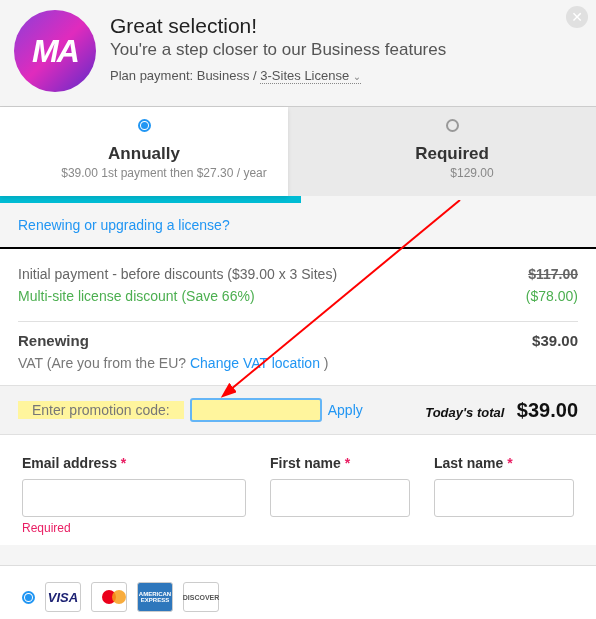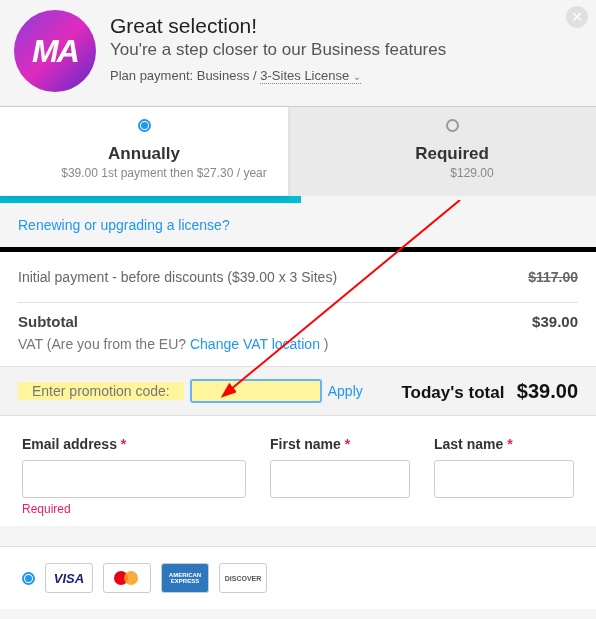--- a/index.html
+++ b/index.html
@@ -22,48 +22,48 @@
   .radio { width: 13px; height: 13px; border-radius: 50%; border: 2px solid #999; display: inline-block; margin-bottom: 8px; position: relative; }
   .radio.checked { border-color: #2196f3; }
   .radio.checked::after { content: ''; width: 7px; height: 7px; background: #2196f3; border-radius: 50%; position: absolute; top: 1px; left: 1px; }
   .tab-title { font-size: 17px; font-weight: bold; color: #333; }
   .tab-sub { font-size: 12px; color: #888; margin-top: 2px; margin-left: 40px; }
   .progress { height: 7px; background: linear-gradient(90deg, #00bcd4, #00bcd4); width: 50.5%; }
   
   .link-row { padding: 14px 18px; font-size: 14px; }
   .link { color: #2196f3; cursor: pointer; }
   
-  .summary { background: #fff; border-top: 5px solid #000000; padding: 14px 18px 0 18px; }
+  .summary { background: #fff; border-top: 2px solid #000000; padding: 14px 18px 0 18px; }
   .row { display: flex; justify-content: space-between; font-size: 14px; color: #666; padding: 3px 0; }
   .row.discount { color: #4caf50; }
   .strike { text-decoration: line-through; font-weight: bold; }
   .divider { border-top: 1px solid #e0e0e0; margin: 14px 0 10px 0; }
   .subtotal-row { display: flex; justify-content: space-between; font-weight: bold; color: #444; font-size: 15px; }
   .vat { font-size: 14px; color: #777; margin-top: 6px; padding-bottom: 14px; }
   
   .promo-row { background: #f3f3f3; border-top: 1px solid #e0e0e0; border-bottom: 1px solid #e0e0e0; padding: 12px 18px; display: flex; align-items: center; justify-content: space-between; }
   .promo-left { display: flex; align-items: center; gap: 6px; font-size: 14px; color: #777; }
   .promo-input { background: #fff59d; border: 2px solid #64b5f6; border-radius: 3px; height: 24px; width: 132px; padding: 0 4px; font-size: 13px; outline: none; }
   .apply { color: #2196f3; cursor: pointer; font-size: 14px; text-align: center; }
-  .total-label { font-weight: bold; font-size: 17px; color: #111; }
+  .total-label { font-weight: bold; font-size: 13px; color: #111; font-style: italic; }
   .total-amount { font-weight: bold; font-size: 20px; color: #111; margin-left: 8px; }
   
   .form-row { display: flex; gap: 24px; padding: 20px 22px 10px 22px; background: #fff; }
   .field { display: flex; flex-direction: column; }
   .field.email { flex: 1.6; }
   .field.fn, .field.ln { flex: 1; }
   .label { font-size: 14px; font-weight: bold; color: #333; margin-bottom: 8px; }
   .req { color: #e91e63; }
   .input { border: 1px solid #ccc; border-radius: 3px; height: 38px; padding: 0 8px; font-size: 14px; width: 100%; }
   .required-msg { color: #e91e63; font-size: 12px; margin-top: 4px; }
   
   .pay-row { border-top: 1px solid #ddd; padding: 16px 22px; display: flex; align-items: center; gap: 10px; background: #fff; margin-top: 20px; }
   .pay-radio { width: 13px; height: 13px; border-radius: 50%; border: 2px solid #2196f3; position: relative; }
   .pay-radio::after { content: ''; width: 7px; height: 7px; background: #2196f3; border-radius: 50%; position: absolute; top: 1px; left: 1px; }
-  .card { width: 48px; height: 30px; border: 1px solid #ccc; border-radius: 3px; display: flex; align-items: center; justify-content: center; font-size: 9px; font-weight: bold; background: #fff; }
+  .card { width: 36px; height: 30px; border: 1px solid #ccc; border-radius: 3px; display: flex; align-items: center; justify-content: center; font-size: 9px; font-weight: bold; background: #fff; }
   .visa { color: #1a1f71; font-style: italic; font-size: 13px; }
   .mc { position: relative; }
   .mc-red { width: 14px; height: 14px; background: #eb001b; border-radius: 50%; position: absolute; left: 10px; }
   .mc-yel { width: 14px; height: 14px; background: #f79e1b; border-radius: 50%; position: absolute; left: 20px; opacity: 0.85; }
   .amex { background: #2e77bc; color: #fff; font-size: 6px; line-height: 1; text-align: center; }
   .disc { color: #555; font-size: 7px; }
   
   .arrow { position: absolute; top: 200px; left: 180px; width: 300px; height: 220px; pointer-events: none; }
   .promo-label-hl { background: #fff59d; padding: 1px 14px; }
 </style>
@@ -103,23 +103,27 @@
 
 <div class="link-row">
   <span class="link">Renewing or upgrading a license?</span>
 </div>
 
 <div class="summary">
   <div class="row">
     <span>Initial payment - before discounts ($39.00 x 3 Sites)</span>
     <span class="strike">$117.00</span>
   </div>
+  <div class="row discount">
+    <span>Multi-site license discount (Save 66%)</span>
+    <span>($78.00)</span>
+  </div>
   <div class="divider"></div>
   <div class="subtotal-row">
-    <span>Subtotal</span>
+    <span>Renewing</span>
     <span>$39.00</span>
   </div>
   <div class="vat">
     <span>VAT (Are you from the EU? </span><span class="link">Change VAT location</span><span> )</span>
   </div>
 </div>
 
 <div class="promo-row">
   <div class="promo-left">
     <span class="promo-label-hl">Enter promotion code:</span>

